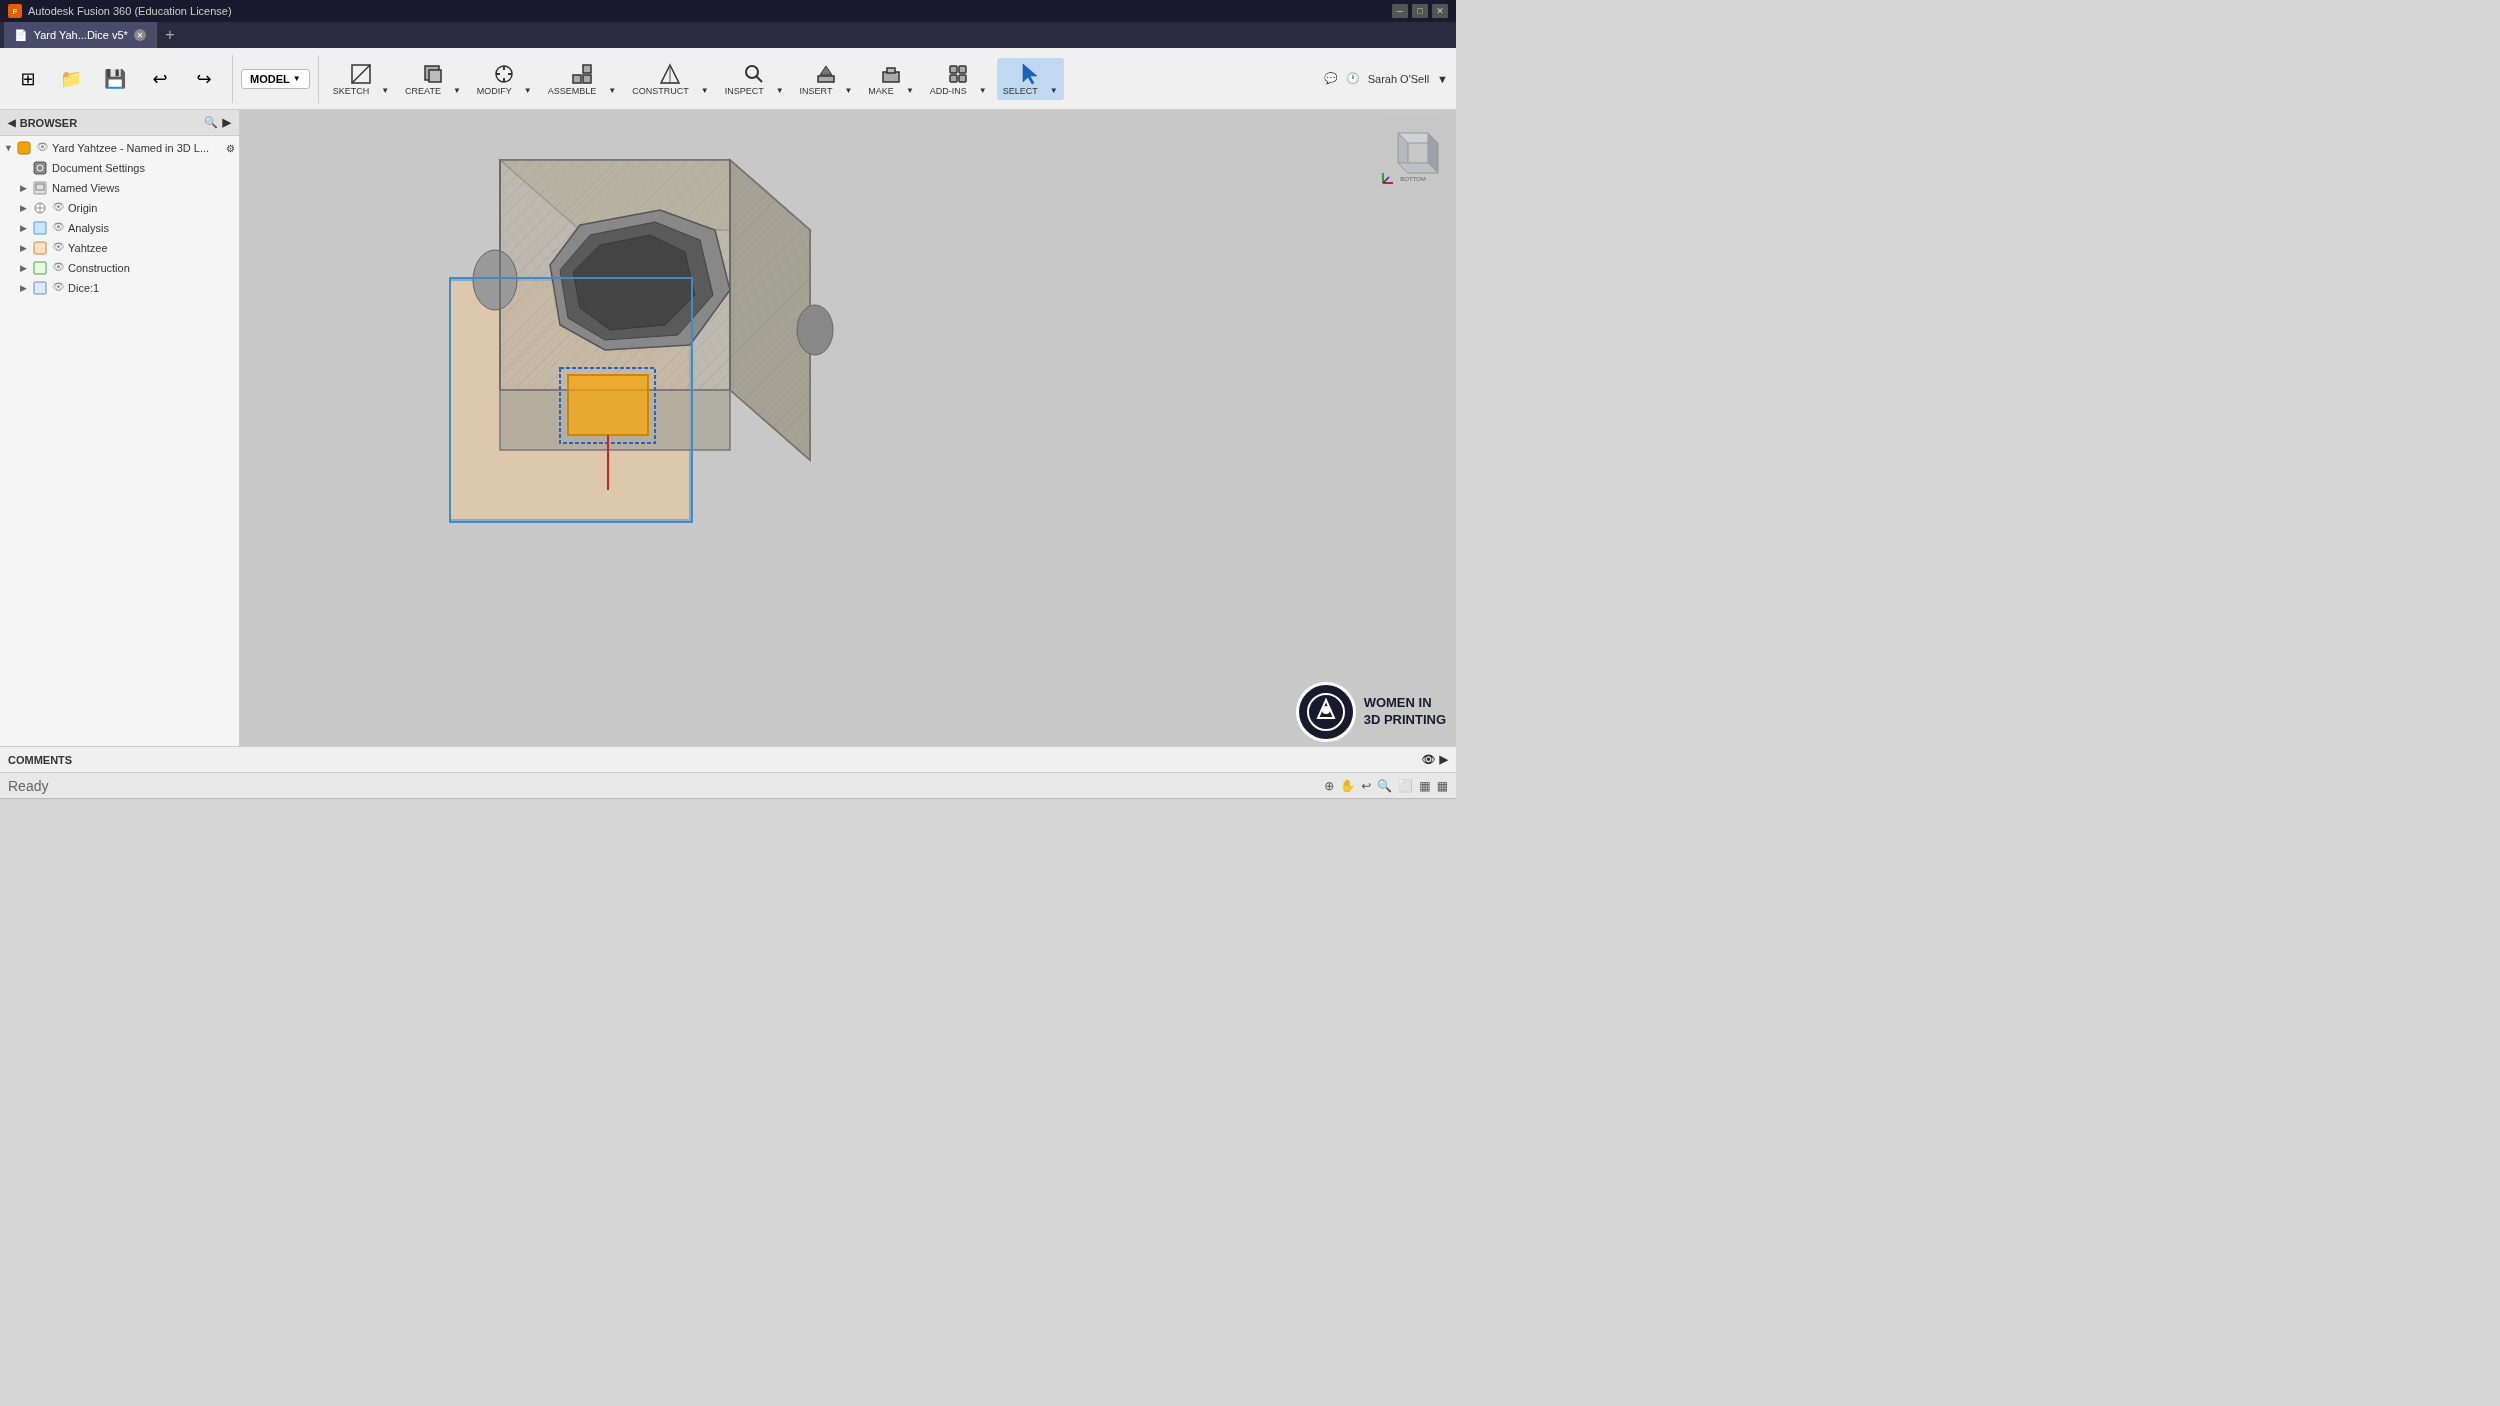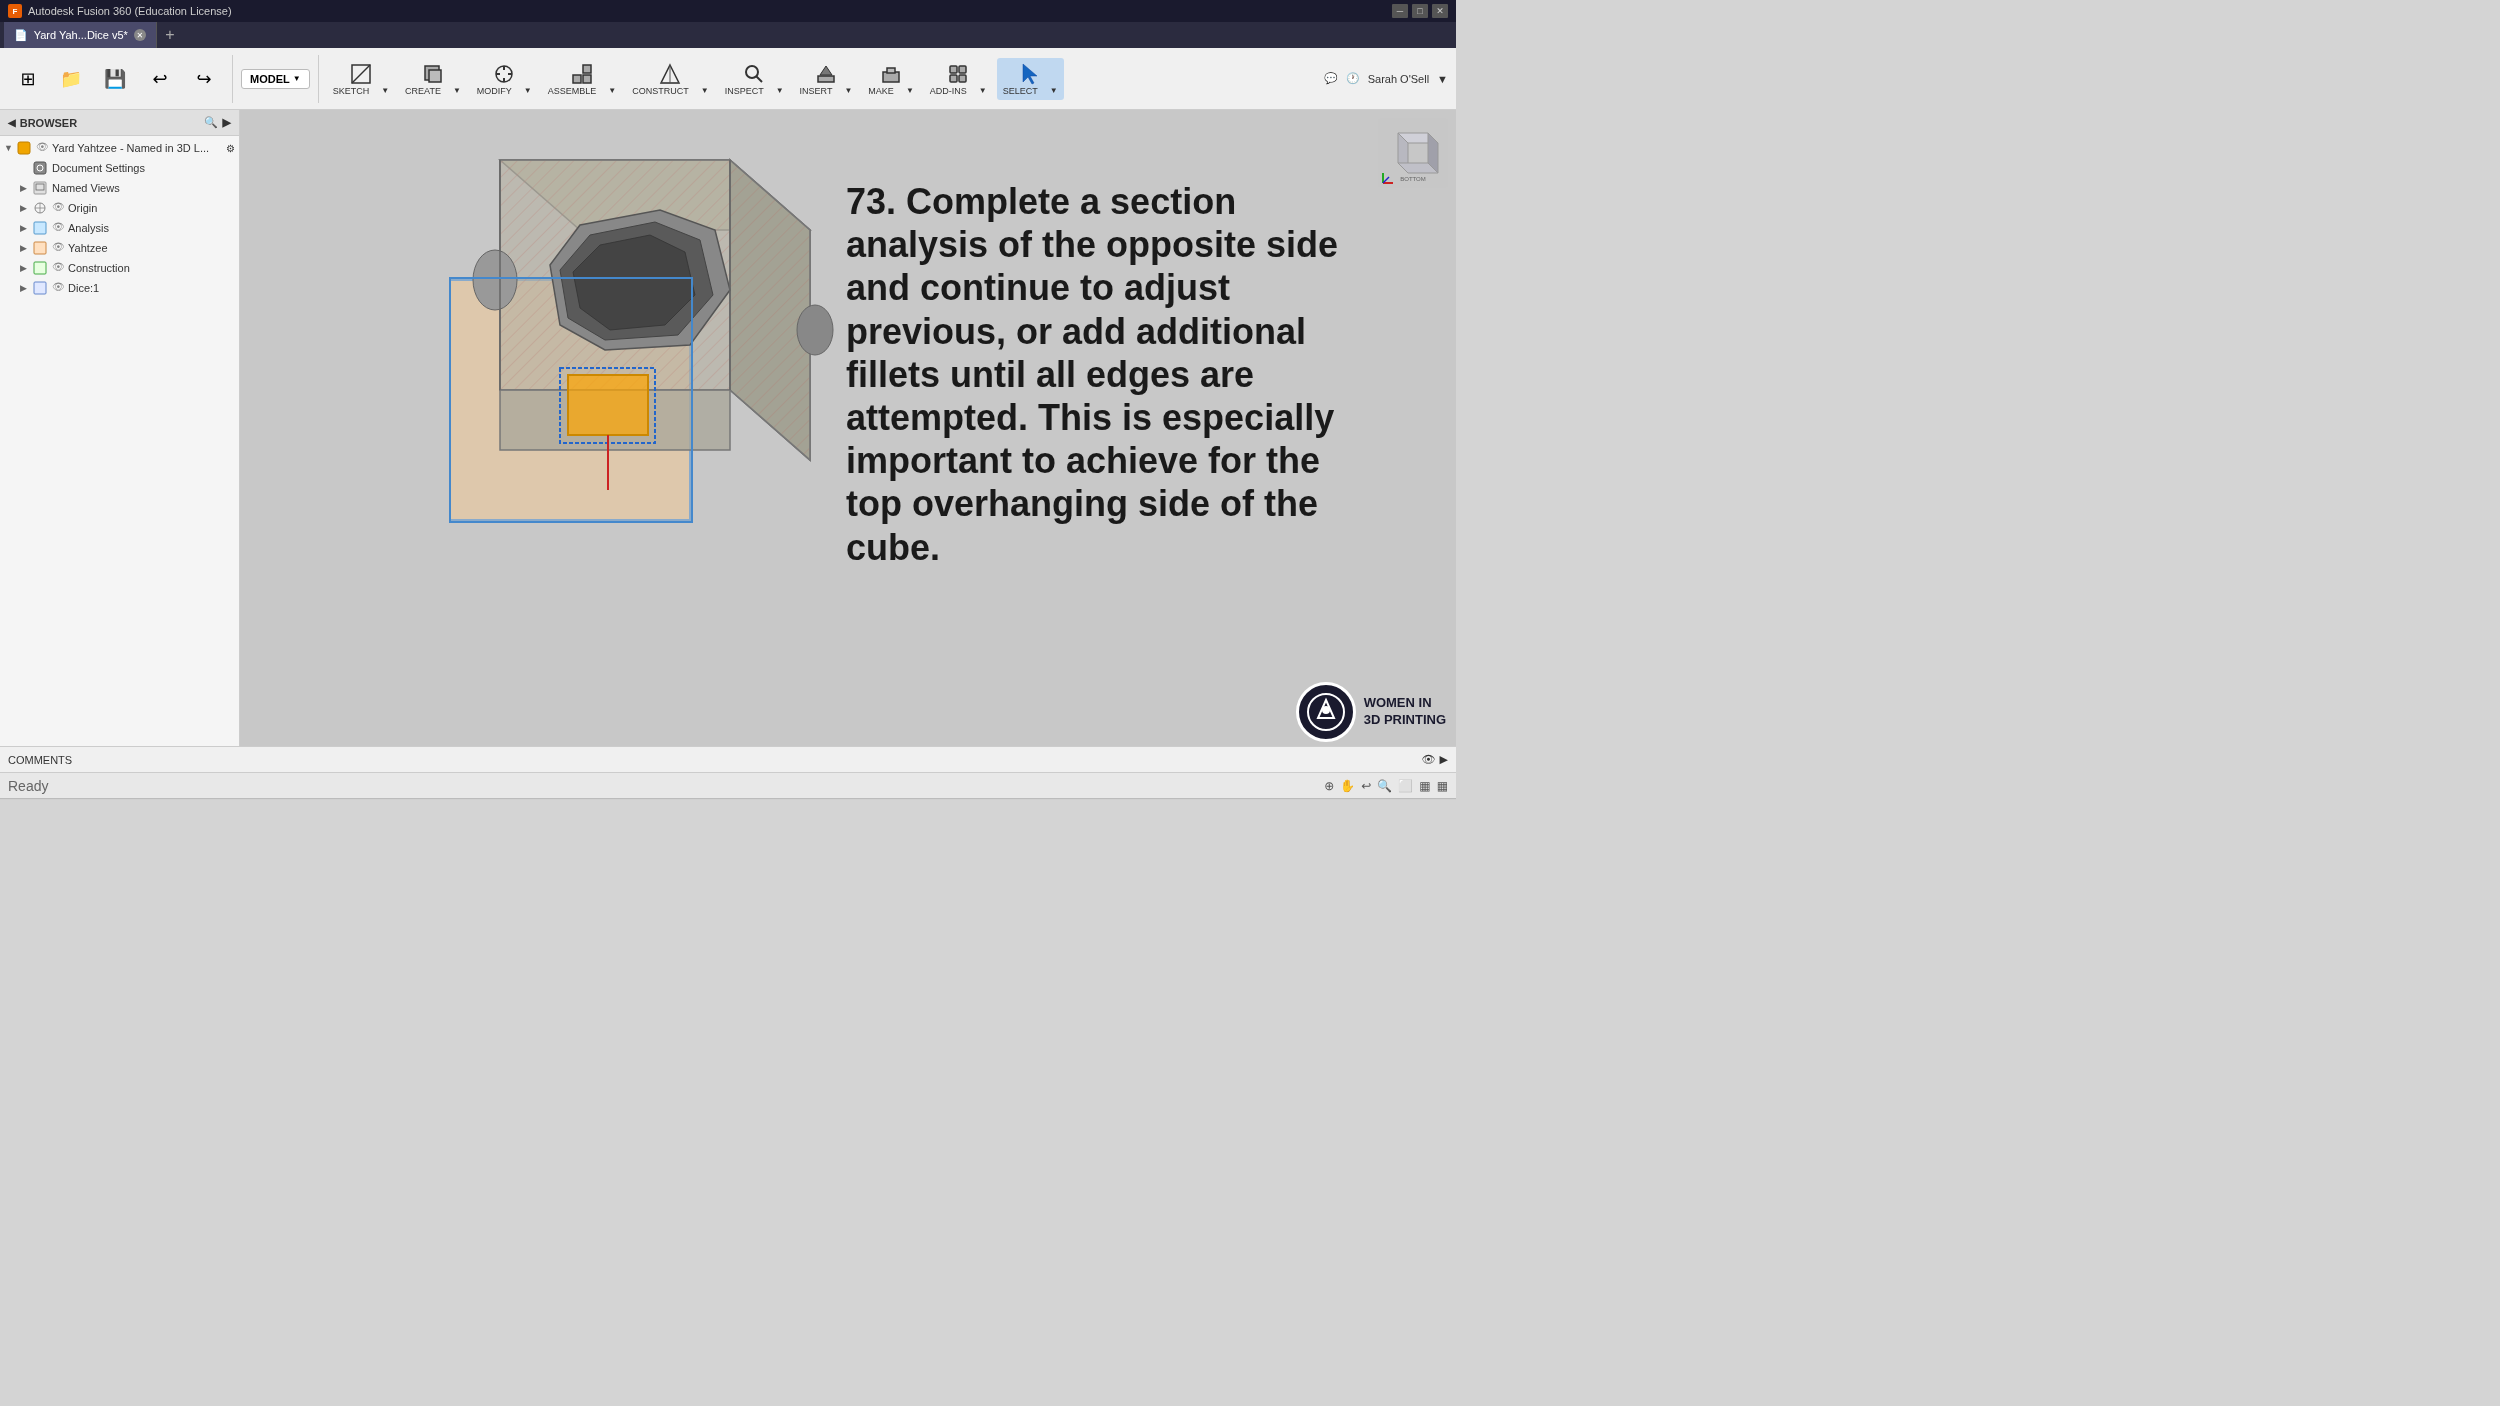--- a/index.html
+++ b/index.html
@@ -321,21 +321,21 @@
 
     
     #comments-bar {
       height: 26px;
       background: #f0f0f0;
       border-top: 1px solid #ccc;
       display: flex;
       align-items: center;
       padding: 0 8px;
       font-size: 11px;
-      font-weight: normal;
+      font-weight: bold;
       color: #333;
     }
     #comments-bar .comments-icons {
       margin-left: auto;
       display: flex;
       gap: 4px;
     }
 
     
     #bottom-toolbar {
@@ -721,23 +721,20 @@
 
       <rect x="148" y="245" width="80" height="60" fill="rgba(255,165,0,0.7)" stroke="#cc8800" stroke-width="2"></rect>
 
       <rect x="140" y="238" width="95" height="75" fill="none" stroke="#2266cc" stroke-width="2" stroke-dasharray="4,2"></rect>
 
       <line x1="188" y1="305" x2="188" y2="360" stroke="#cc2222" stroke-width="2"></line>
 
       <rect x="30" y="148" width="242" height="244" fill="none" stroke="#4488cc" stroke-width="2"></rect>
     </svg>
 
-    <div id="instruction-panel">
-      <p class="instruction-text">73. Complete a section analysis of the opposite side and continue to adjust previous, or add additional fillets until all edges are attempted. This is especially important to achieve for the top overhanging side of the cube.</p>
-    </div>
 
     <div id="cube-nav">
       <svg width="70" height="70" viewBox="0 0 70 70">
 
         <rect x="0" y="0" width="70" height="70" fill="rgba(200,200,200,0.3)" rx="4"></rect>
 
         <polygon points="20,15 50,15 60,25 30,25" fill="#d0d0d8" stroke="#999" stroke-width="1"></polygon>
 
         <polygon points="20,15 30,25 30,55 20,45" fill="#b8b8c0" stroke="#999" stroke-width="1"></polygon>
 

